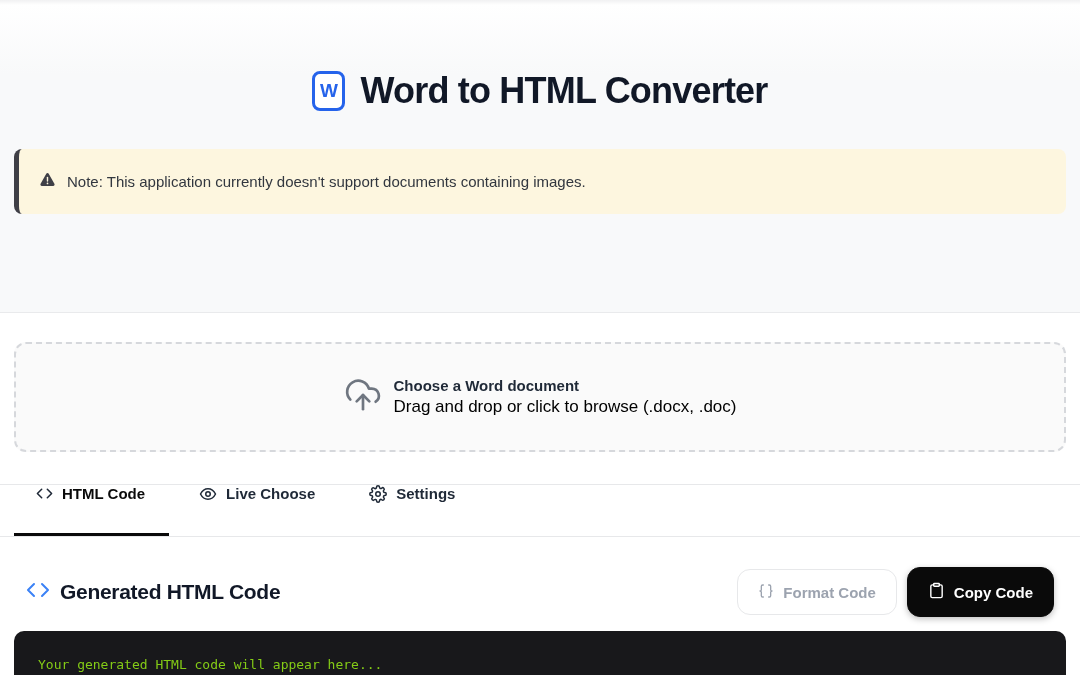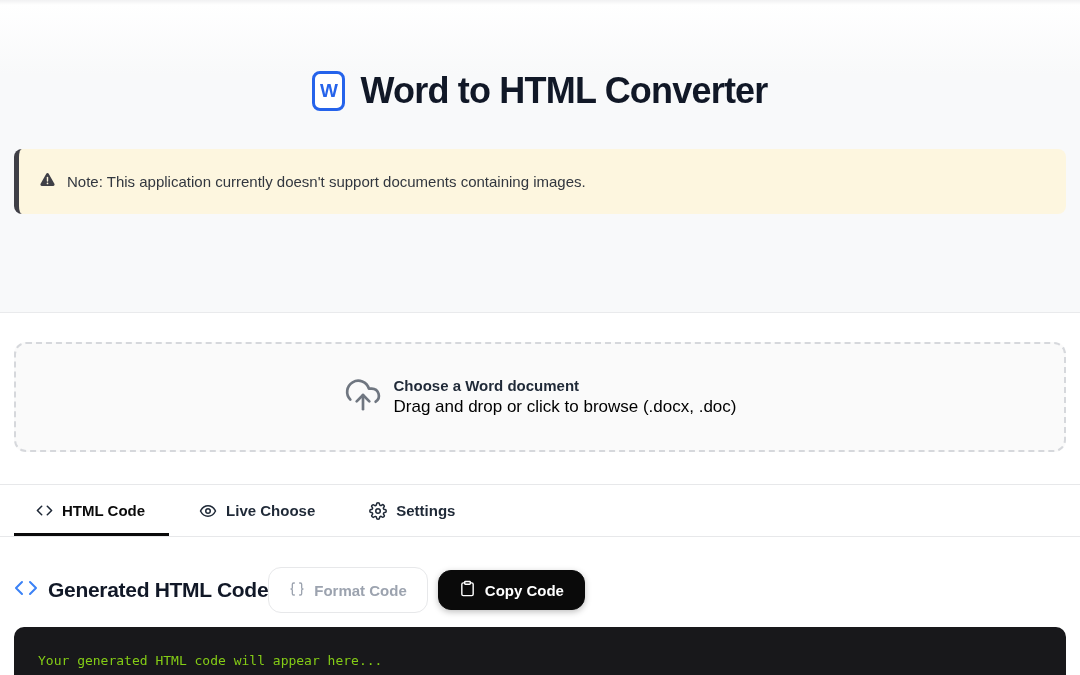--- a/index.html
+++ b/index.html
@@ -24,34 +24,34 @@
   
   .upload-wrap { padding:29px 14px 0; }
   .dropzone { height:110px; border:2px dashed #d6d8dc; border-radius:12px; background:#fafafa;
     display:flex; align-items:center; justify-content:center; gap:12px; cursor:pointer; }
   .drop-title { font-size:15px; font-weight:bold; color:#1f2937; }
   .drop-sub { font-size:17px; color:#000000; margin-top:3px; }
 
   
   .tabbar { margin-top:32px; height:53px; border-top:1px solid #e7e8ea; border-bottom:1px solid #e7e8ea;
     display:flex; align-items:stretch; padding-left:14px; gap:8px; background:#fff; }
-  .tab { display:flex; align-items:center; gap:9px; padding:0 24px 0 22px; font-size:15px;
+  .tab { display:flex; align-items:flex-start; gap:9px; padding:0 24px 0 22px; font-size:15px;
     font-weight:bold; color:#1f2937; cursor:pointer; }
   .tab.active { color:#0a0a0a; box-shadow:inset 0 -3px 0 #0a0a0a; }
   .tab svg { display:block; }
 
   
-  .panel-head { margin-top:30px; padding:0 14px; display:flex; align-items:center; justify-content:flex-start; }
+  .panel-head { margin-top:30px; padding:0 26px; display:flex; align-items:center; justify-content:space-between; }
   .panel-title { display:flex; align-items:center; gap:10px; }
   .panel-title h2 { font-size:21px; font-weight:bold; color:#111827; letter-spacing:-0.3px; }
   .btn { display:flex; align-items:center; gap:9px; border-radius:13px; font-size:15px; font-weight:bold;
     padding:0 20px; cursor:pointer; }
   .btn-row { display:flex; align-items:center; gap:10px; }
   .btn-format { height:46px; background:#ffffff; border:1px solid #e7e8ea; color:#9ca3af; }
-  .btn-copy { height:40px; background:#0a0a0a; border:1px solid #0a0a0a; color:#ffffff;
+  .btn-copy { height:50px; background:#0a0a0a; border:1px solid #0a0a0a; color:#ffffff;
     box-shadow:0 2px 6px rgba(0,0,0,0.25); }
 
   .code-block { margin:14px 14px 0; height:120px; background:#18181b; border-radius:10px 10px 0 0;
     padding:26px 24px 0; }
   .code-placeholder { font-family:"DejaVu Sans Mono", monospace; font-size:13px; color:#84cc16; }
 </style>
 </head>
 <body>
 
 <div class="top-edge"></div>

